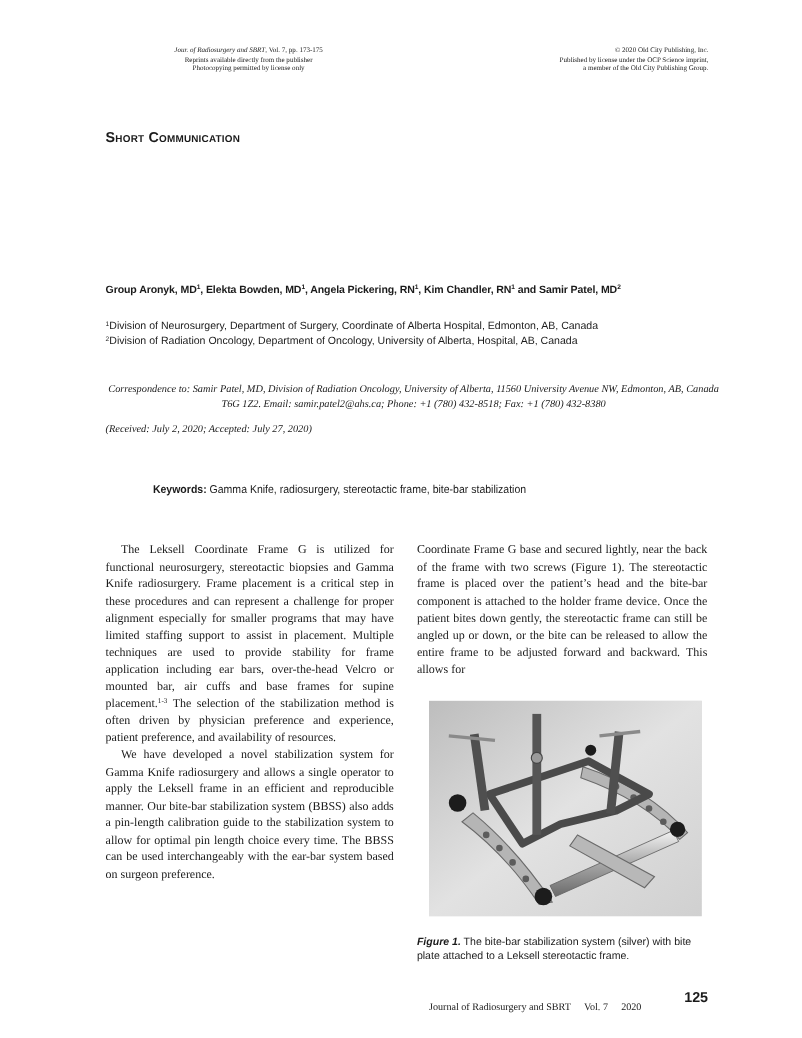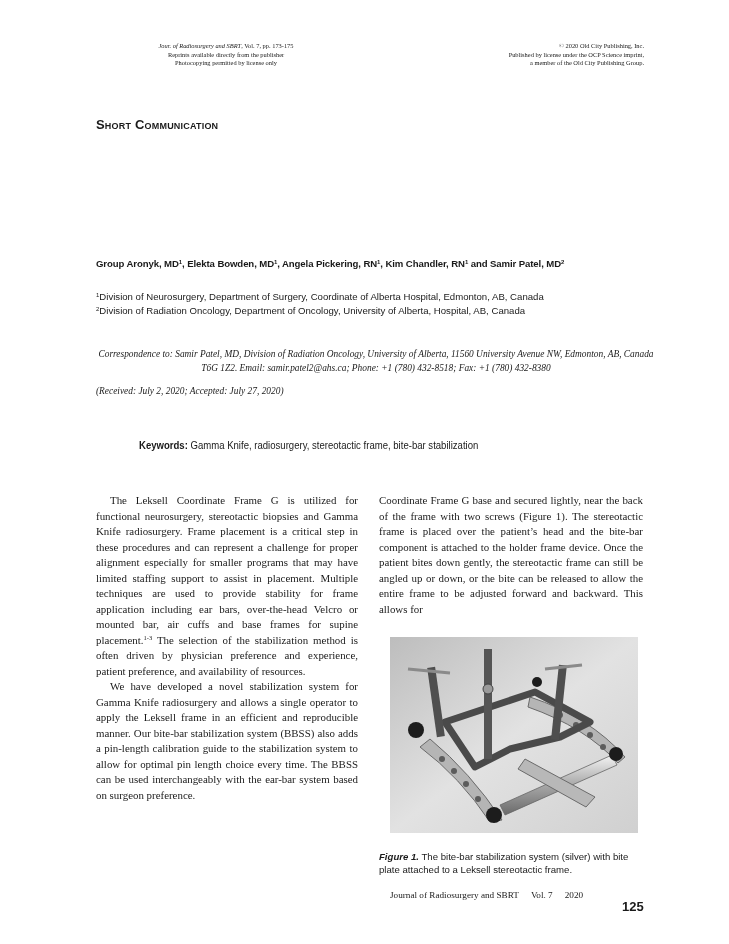--- a/index.html
+++ b/index.html
@@ -32,21 +32,21 @@
   .col p { margin: 0; text-indent: 14px; }
   .col-right p { text-indent: 0; }
   .col sup { font-size: 6.5px; vertical-align: 4px; line-height: 0; }
 
   .figure { left: 390px; top: 637px; width: 248px; height: 196px; background: #d9d9d9; overflow: hidden; }
   .figure svg { display: block; }
 
   .caption { left: 379px; top: 840px; width: 270px; font-size: 9.6px; line-height: 13px; margin-top: 10px; }
   .caption .fig-label { font-weight: bold; font-style: italic; }
 
-  .footer-journal { left: 390px; top: 890px; font-size: 9.2px; white-space: nowrap; }
+  .footer-journal { left: 390px; top: 910px; font-size: 9.2px; white-space: nowrap; }
   .footer-journal span { margin-right: 12px; }
   .page-num { left: 622px; top: 899px; font-size: 13px; font-weight: bold; }
 </style>
 </head>
 <body>
 
 <div class="abs hdr-left serif">
   <div><i>Jour. of Radiosurgery and SBRT</i><span>, Vol. 7, pp. 173-175</span></div>
   <div>Reprints available directly from the publisher</div>
   <div>Photocopying permitted by license only</div>

